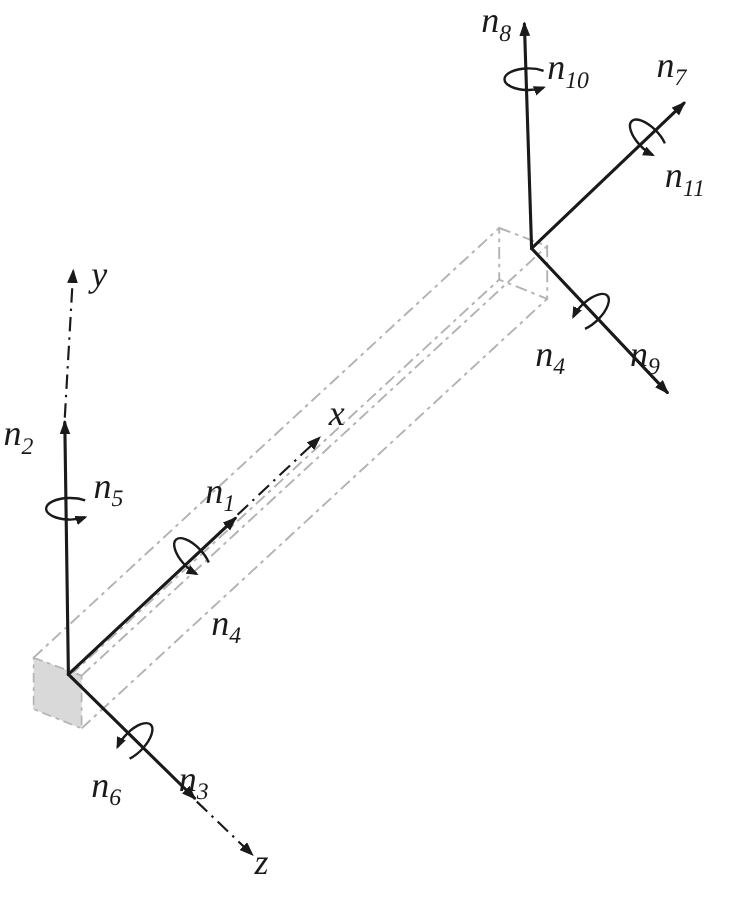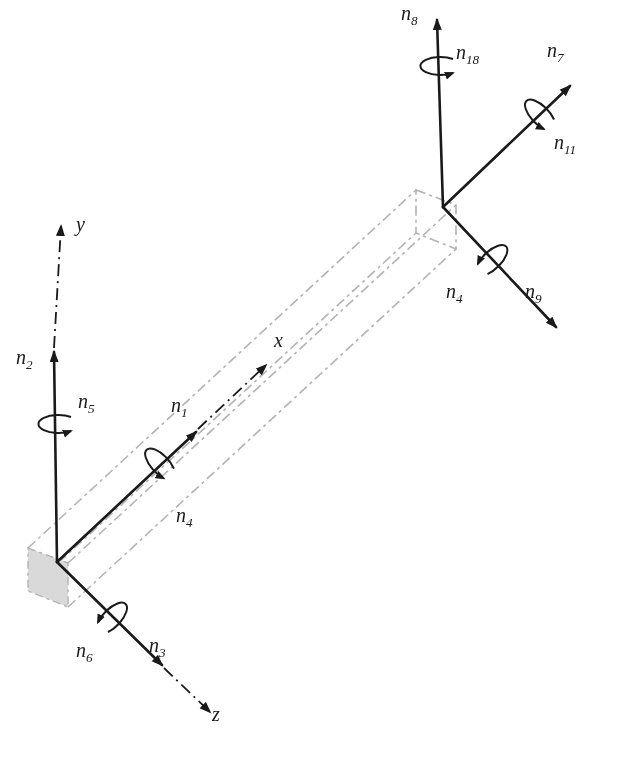--- a/index.html
+++ b/index.html
@@ -14,21 +14,21 @@
     width: 627px;
     height: 762px;
     background: var(--background);
     font-family: "Liberation Serif", serif;
     overflow: hidden;
   }
   .canvas svg { position: absolute; left: 0; top: 0; }
   .lbl {
     position: absolute;
     font-style: italic;
-    font-size: 20px;
+    font-size: 30px;
     line-height: 1;
     color: var(--ink);
     white-space: nowrap;
     user-select: none;
   }
   .lbl sub { font-size: 0.66em; font-style: italic; line-height: 0; }
   
   .arrow  { stroke: var(--ink); stroke-width: 2.6; fill: none; stroke-linecap: round; }
   .axisdd { stroke: var(--ink); stroke-width: 1.8; fill: none; stroke-dasharray: 12 5 2 5; }
   .beamdd { stroke: var(--beam_outline); stroke-width: 1.6; fill: none; stroke-dasharray: 10 4 3 4; }
@@ -86,26 +86,26 @@
       <path class="rot" transform="translate(540,115) rotate(46)" d="M 13 -7 A 20 9 0 1 0 13 7" marker-end="url(#ah-small)"></path>
       <path class="rot" transform="translate(492,260) rotate(136)" d="M 13 -7 A 20 9 0 1 0 13 7" marker-end="url(#ah-small)"></path>
     </g>
   </svg>
 
   <span class="lbl" style="left:76px;  top:214px">y</span>
   <span class="lbl" style="left:274px; top:330px">x</span>
   <span class="lbl" style="left:212px; top:704px">z</span>
 
   <span class="lbl" style="left:171px; top:395px"><span>n</span><sub>1</sub></span>
-  <span class="lbl" style="left:16px;  top:347px"><span>n</span><sub>2</sub></span>
+  <span class="lbl" style="left:3px;  top:347px"><span>n</span><sub>2</sub></span>
   <span class="lbl" style="left:149px; top:635px"><span>n</span><sub>3</sub></span>
   <span class="lbl" style="left:176px; top:505px"><span>n</span><sub>4</sub></span>
   <span class="lbl" style="left:78px;  top:391px"><span>n</span><sub>5</sub></span>
   <span class="lbl" style="left:76px;  top:640px"><span>n</span><sub>6</sub></span>
 
   <span class="lbl" style="left:547px; top:40px"><span>n</span><sub>7</sub></span>
   <span class="lbl" style="left:401px; top:3px"><span>n</span><sub>8</sub></span>
   <span class="lbl" style="left:525px; top:281px"><span>n</span><sub>9</sub></span>
   <span class="lbl" style="left:554px; top:132px"><span>n</span><sub>11</sub></span>
-  <span class="lbl" style="left:456px; top:42px"><span>n</span><sub>18</sub></span>
+  <span class="lbl" style="left:456px; top:42px"><span>n</span><sub>10</sub></span>
   <span class="lbl" style="left:446px; top:281px"><span>n</span><sub>4</sub></span>
 
 </div>
 
 </body></html>

